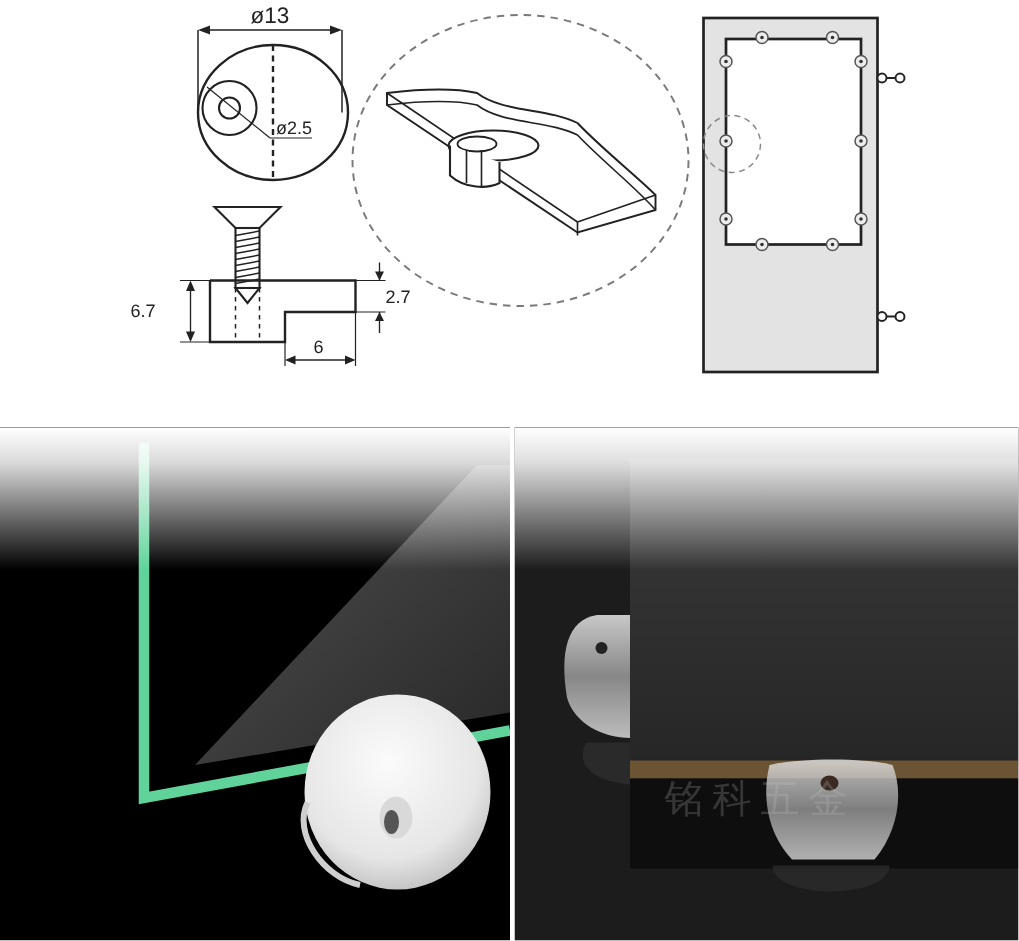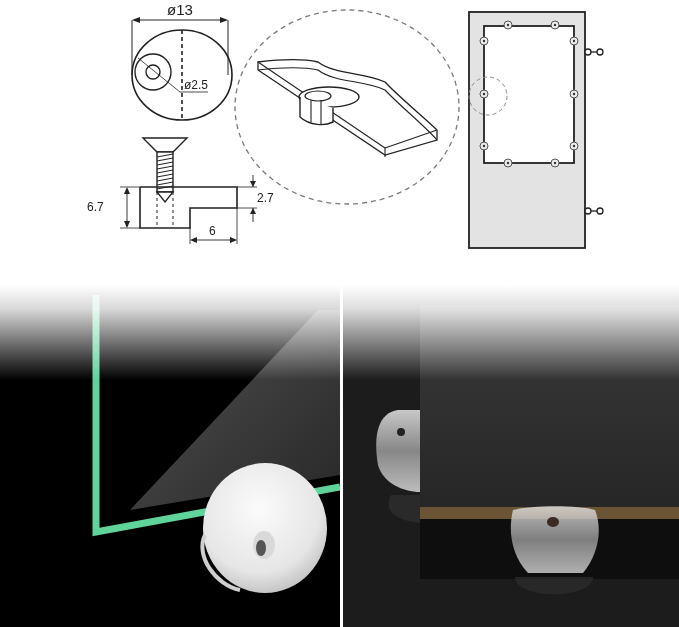--- a/index.html
+++ b/index.html
@@ -182,16 +182,17 @@
     <rect x="77" y="234" width="259" height="60" fill="#0e0e0e"></rect>
 
     <path d="M77,125 L55,125 C35,128 30,150 35,180 C40,198 60,207 77,207 Z" fill="url(#acrylic)" opacity="0.85"></path>
     <circle cx="58" cy="147" r="4" fill="#222"></circle>
     <path d="M77,210 L48,210 C42,220 45,235 77,238 Z" fill="#333" opacity="0.6"></path>
 
     <path d="M170,225 C165,245 168,270 185,288 L240,288 C255,270 260,245 252,225 C235,220 190,220 170,225 Z" fill="url(#acrylic)" opacity="0.8"></path>
     <ellipse cx="210" cy="237" rx="6" ry="5" fill="#3a2a22"></ellipse>
     <path d="M172,292 C172,315 250,315 250,292 Z" fill="#2e2e2e" opacity="0.7"></path>
   </svg>
+  <div class="watermark">铭科五金</div>
   <div class="fade"></div>
 </div>
 
 <div class="abs" style="left:340px;top:285px;width:3px;height:342px;background:#ffffff;"></div>
 
 </body></html>

